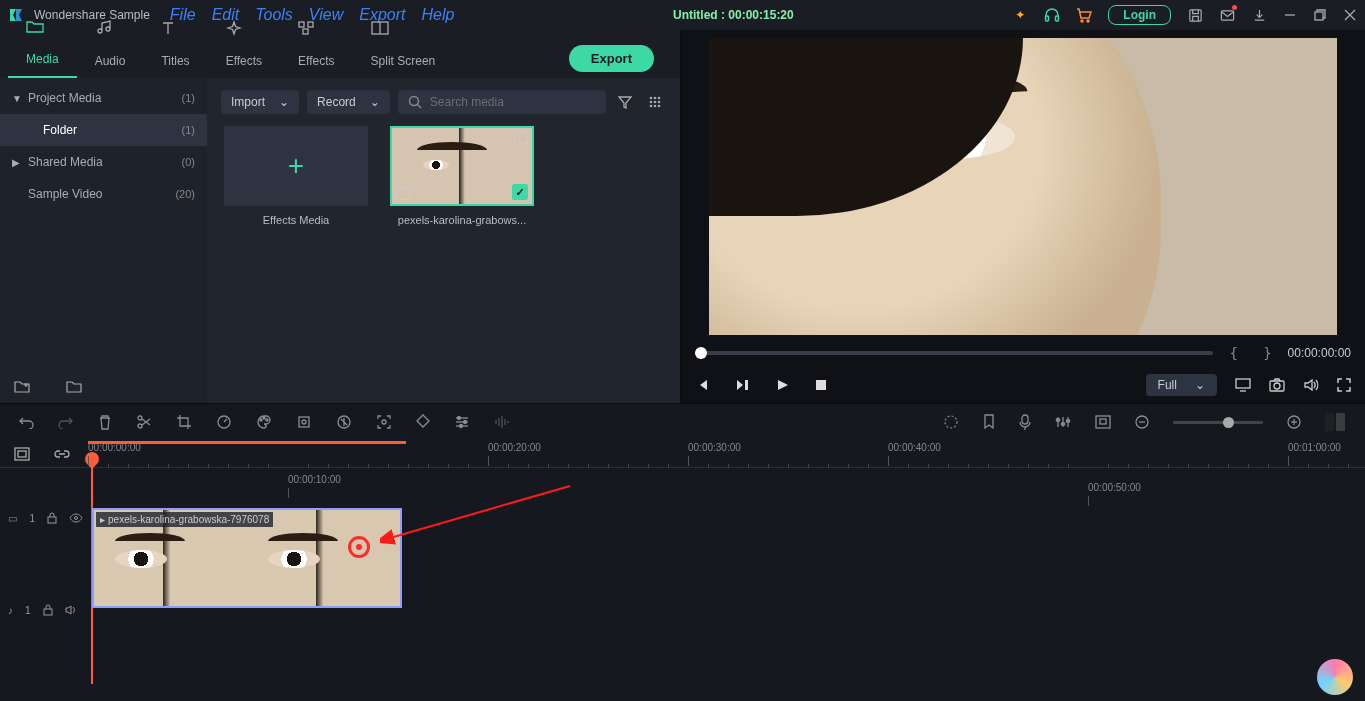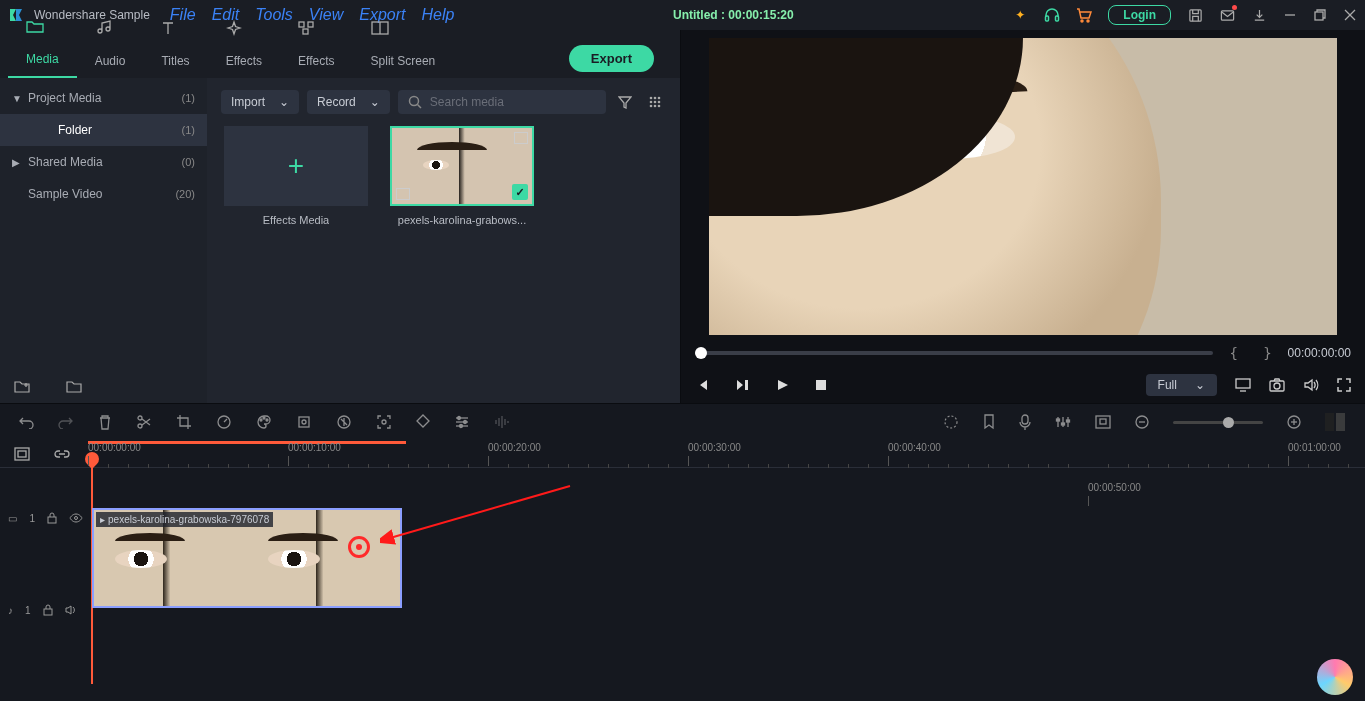--- a/index.html
+++ b/index.html
@@ -226,21 +226,21 @@
         </div>
       <div class="export-btn">Export</div>
     </div>
     <div class="content-row">
       <div class="sidebar">
         <div class="sb-item">
             <span class="sb-arrow">▼</span>
             <span class="sb-label">Project Media</span>
             <span class="sb-count">(1)</span>
           </div>
-        <div class="sb-item active" style="padding-left:54px">
+        <div class="sb-item active" style="padding-left:39px">
             <span class="sb-label">Folder</span>
             <span class="sb-count">(1)</span>
           </div>
         <div class="sb-item">
             <span class="sb-arrow">▶</span>
             <span class="sb-label">Shared Media</span>
             <span class="sb-count">(0)</span>
           </div>
         <div class="sb-item">
             <span class="sb-arrow"></span>
@@ -555,21 +555,21 @@
     <span class="rtick" style="left: 0px;">00:00:00:00</span>
         <span class="minit" style="left: 20px;"></span>
         <span class="minit" style="left: 40px;"></span>
         <span class="minit" style="left: 60px;"></span>
         <span class="minit" style="left: 80px;"></span>
         <span class="minit" style="left: 100px;"></span>
         <span class="minit" style="left: 120px;"></span>
         <span class="minit" style="left: 140px;"></span>
         <span class="minit" style="left: 160px;"></span>
         <span class="minit" style="left: 180px;"></span>
-        <span class="rtick" style="left: 200px;">00:00:10:00</span>
+        <span class="rtick" style="left: 200px; margin-top: 32px;">00:00:10:00</span>
         <span class="minit" style="left: 220px;"></span>
         <span class="minit" style="left: 240px;"></span>
         <span class="minit" style="left: 260px;"></span>
         <span class="minit" style="left: 280px;"></span>
         <span class="minit" style="left: 300px;"></span>
         <span class="minit" style="left: 320px;"></span>
         <span class="minit" style="left: 340px;"></span>
         <span class="minit" style="left: 360px;"></span>
         <span class="minit" style="left: 380px;"></span>
         <span class="rtick" style="left: 400px;">00:00:20:00</span>

